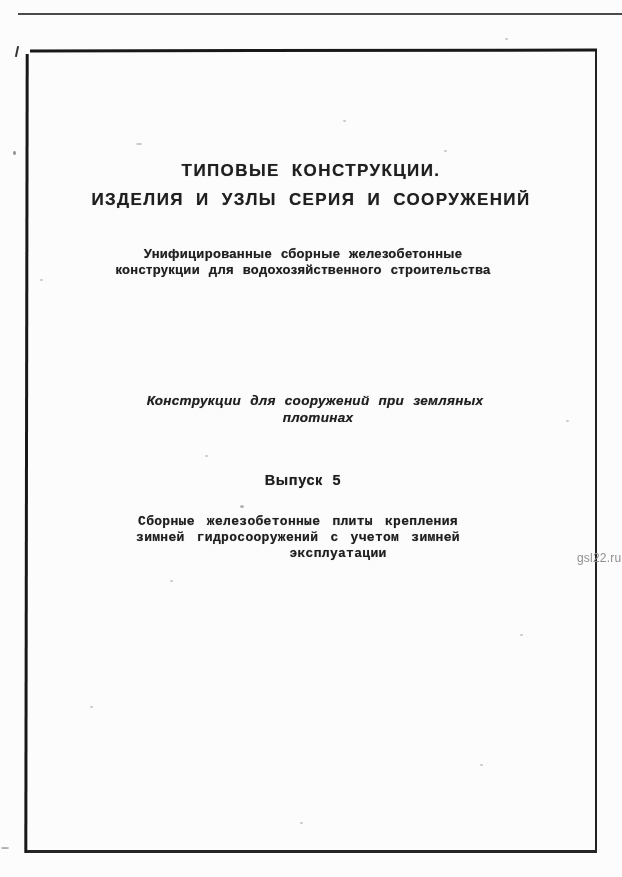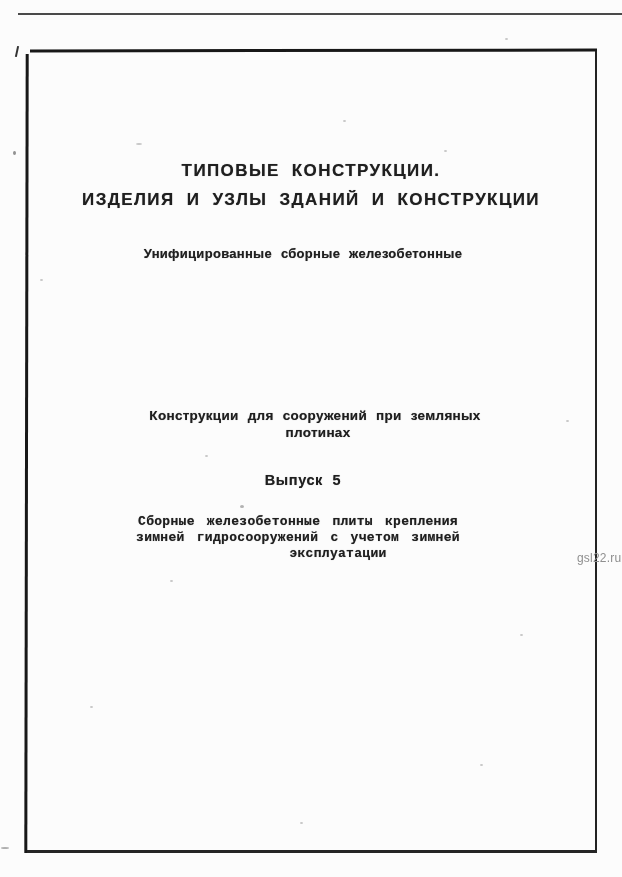--- a/index.html
+++ b/index.html
@@ -103,25 +103,26 @@
     word-spacing: 5px;
   }
   .series {
     top: 325px;
     font-size: 16px;
     line-height: 20px;
     letter-spacing: 1.5px;
     word-spacing: 5px;
   }
   .section {
-    top: 408px; left: 30px;
+    top: 393px; left: 30px;
     font-size: 13.5px;
     line-height: 16.5px;
     letter-spacing: 0.3px;
     word-spacing: 5px;
+    font-style: italic;
   }
   .section .shift-left { position: relative; left: -15px; margin-left: 36px; }
   .issue {
     top: 471px; left: 18px;
     font-size: 14.5px;
     line-height: 18px;
     letter-spacing: 0.6px;
     word-spacing: 5px;
   }
   .description {
@@ -166,25 +167,26 @@
   <div class="speck s9"></div>
   <div class="speck s10"></div>
   <div class="speck s11"></div>
   <div class="speck s12"></div>
   <div class="speck s13"></div>
   <div class="speck s14"></div>
   <div class="speck s15"></div>
 
   <div class="txt title">
     <div>ТИПОВЫЕ КОНСТРУКЦИИ.</div>
-    <div>ИЗДЕЛИЯ И УЗЛЫ ЗДАНИЙ И КОНСТРУКЦИИ</div>
+    <div>ИЗДЕЛИЯ И УЗЛЫ СЕРИЯ И СООРУЖЕНИЙ</div>
   </div>
 
   <div class="txt subtitle">
     <div>Унифицированные сборные железобетонные</div>
+    <div>конструкции для водохозяйственного строительства</div>
   </div>
 
 
   <div class="txt section">
     <div>Конструкции для сооружений при земляных</div>
     <div><span class="shift-left">плотинах</span></div>
   </div>
 
   <div class="txt issue">Выпуск 5</div>
 

